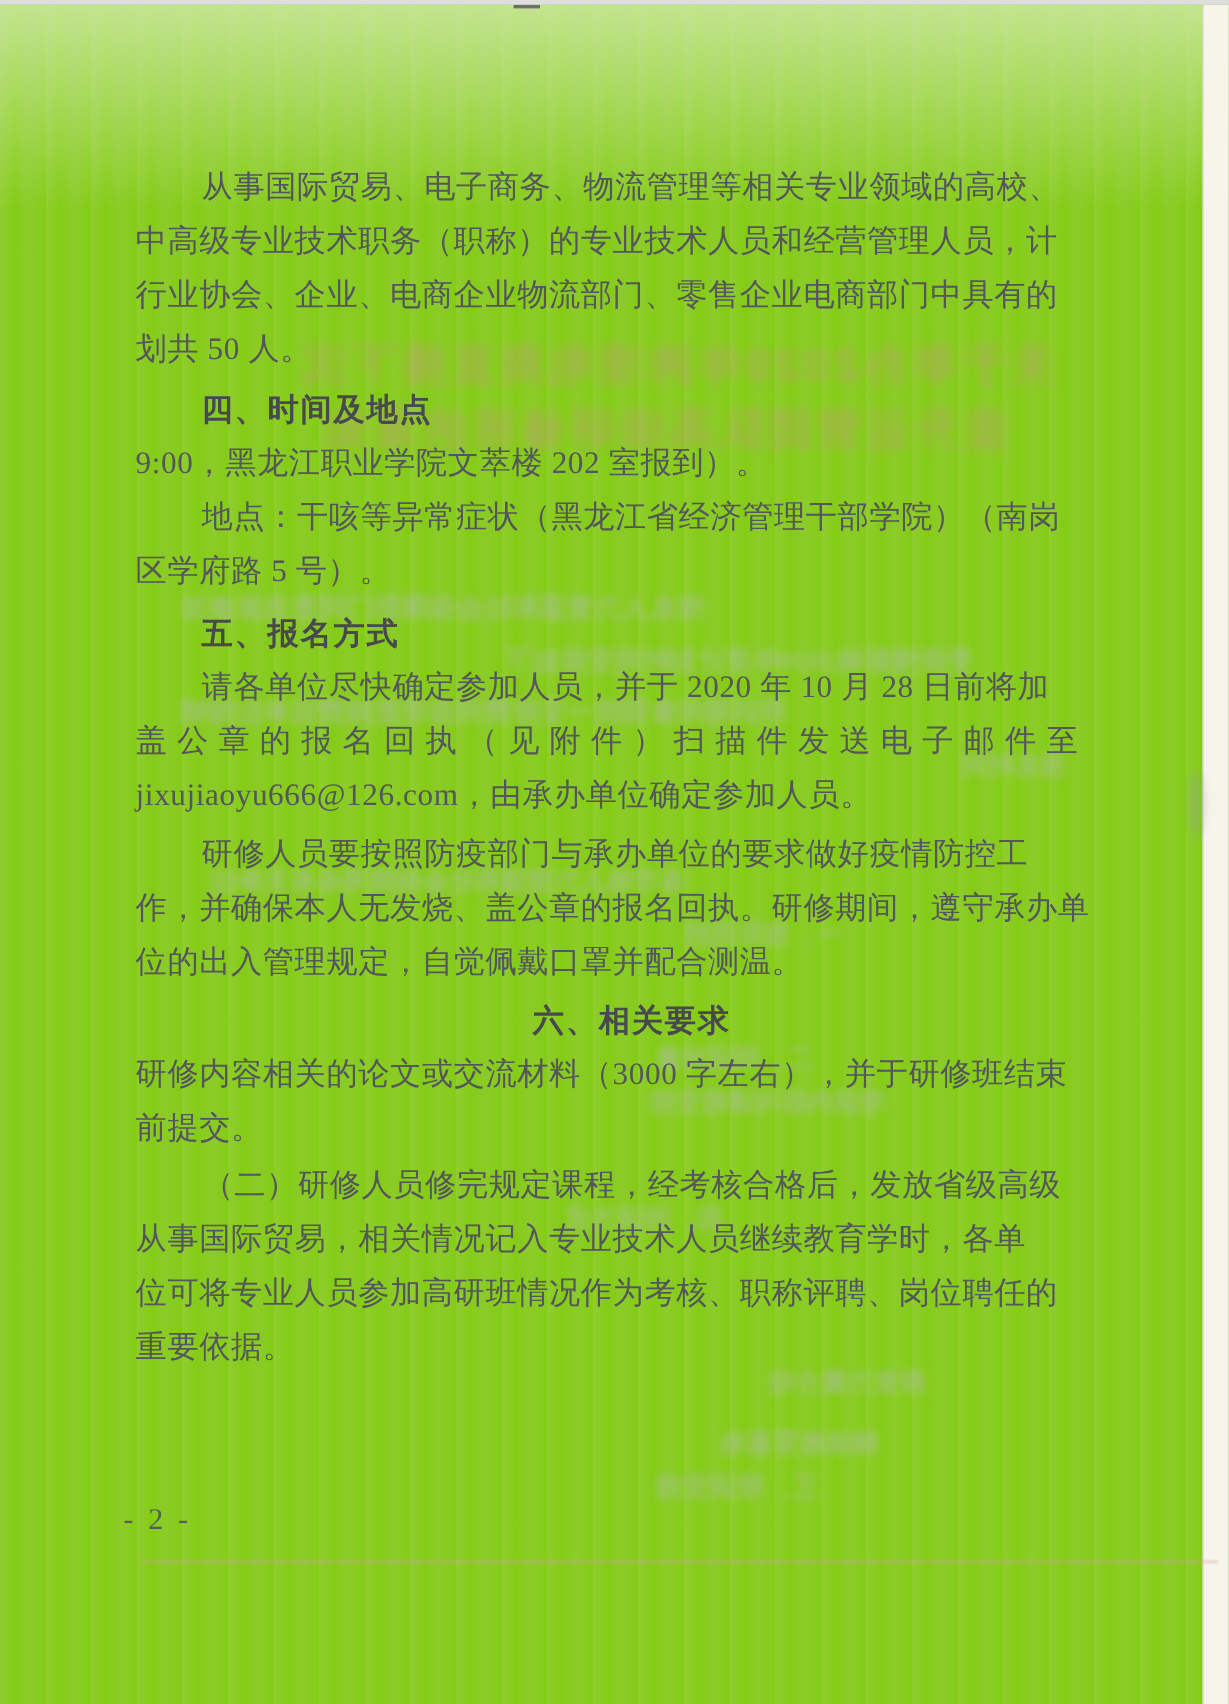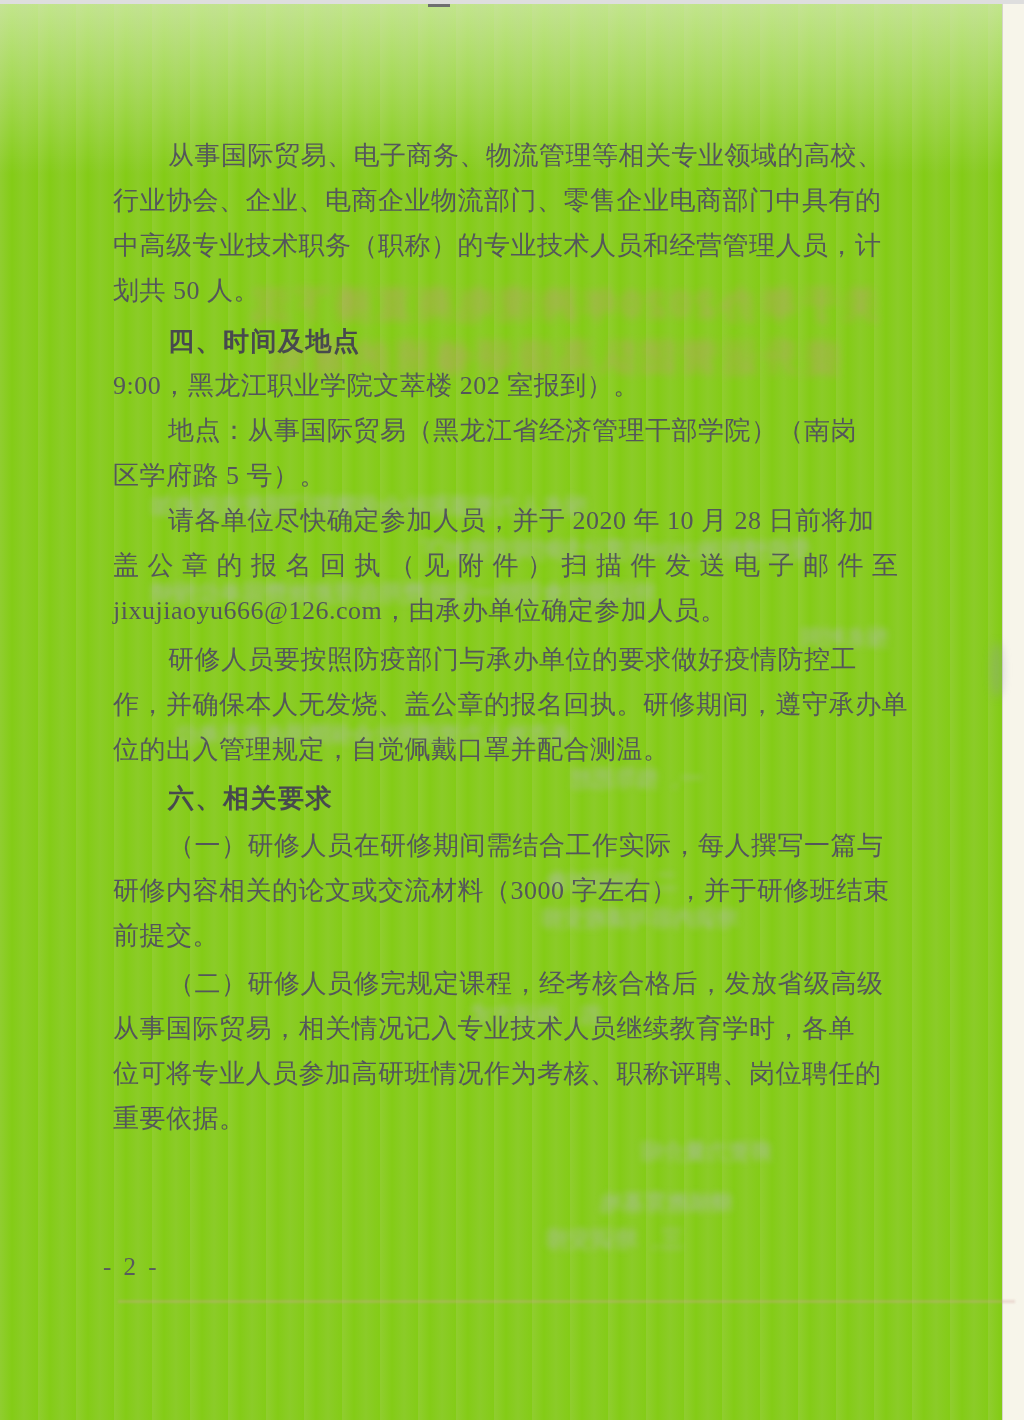--- a/index.html
+++ b/index.html
@@ -88,21 +88,21 @@
     white-space:pre;
   }
   .indent  { padding-left:55px; }
   .heading {
     font-family:"Liberation Sans","DejaVu Sans",sans-serif;
     font-weight:700;
     color:#47494e;
     letter-spacing:1.5px;
   }
   .spread  { letter-spacing:8.5px;text-align:center; }
-  .mt3 { margin-top:3px; }
+  .mt3 { margin-top:3px;text-align:center; }
   .mt4 { margin-top:4px; }
   .mt5 { margin-top:5px; }
   .mt7 { margin-top:7px; }
 
   .page-number {
     position:absolute; left:103px; top:1249px;
     font-size:25px; color:#585a5e;
     letter-spacing:3px; white-space:pre;
   }
 </style>
@@ -129,35 +129,35 @@
     <div class="ghost g9">二、培训对象</div>
     <div class="ghost g10">培训内容与课程安排</div>
     <div class="ghost g11">四、培训方式</div>
     <div class="ghost g12">师资力量介绍</div>
     <div class="ghost g13">继续教育基地</div>
     <div class="ghost g14">三、培训安排</div>
   </div>
 
   <div class="doc">
     <div class="line indent">从事国际贸易、电子商务、物流管理等相关专业领域的高校、</div>
+    <div class="line">中高级专业技术职务（职称）的专业技术人员和经营管理人员，计</div>
     <div class="line">行业协会、企业、电商企业物流部门、零售企业电商部门中具有的</div>
-    <div class="line">中高级专业技术职务（职称）的专业技术人员和经营管理人员，计</div>
     <div class="line">划共 50 人。</div>
     <div class="line indent heading mt5">四、时间及地点</div>
     <div class="line">9:00，黑龙江职业学院文萃楼 202 室报到）。</div>
-    <div class="line indent">地点：从事国际贸易（黑龙江省经济管理干部学院）（南岗</div>
+    <div class="line indent">地点：干咳等异常症状（黑龙江省经济管理干部学院）（南岗</div>
     <div class="line">区学府路 5 号）。</div>
+    <div class="line indent heading mt7">五、报名方式</div>
     <div class="line indent">请各单位尽快确定参加人员，并于 2020 年 10 月 28 日前将加</div>
     <div class="line spread">盖公章的报名回执（见附件）扫描件发送电子邮件至</div>
     <div class="line">jixujiaoyu666@126.com，由承办单位确定参加人员。</div>
     <div class="line indent mt4">研修人员要按照防疫部门与承办单位的要求做好疫情防控工</div>
     <div class="line">作，并确保本人无发烧、盖公章的报名回执。研修期间，遵守承办单</div>
     <div class="line">位的出入管理规定，自觉佩戴口罩并配合测温。</div>
     <div class="line indent heading mt3">六、相关要求</div>
-    <div class="line indent mt3">（一）研修人员在研修期间需结合工作实际，每人撰写一篇与</div>
     <div class="line">研修内容相关的论文或交流材料（3000 字左右），并于研修班结束</div>
     <div class="line">前提交。</div>
     <div class="line indent mt3">（二）研修人员修完规定课程，经考核合格后，发放省级高级</div>
     <div class="line">从事国际贸易，相关情况记入专业技术人员继续教育学时，各单</div>
     <div class="line">位可将专业人员参加高研班情况作为考核、职称评聘、岗位聘任的</div>
     <div class="line">重要依据。</div>
   </div>
 
   <div class="page-number">- 2 -</div>
 

